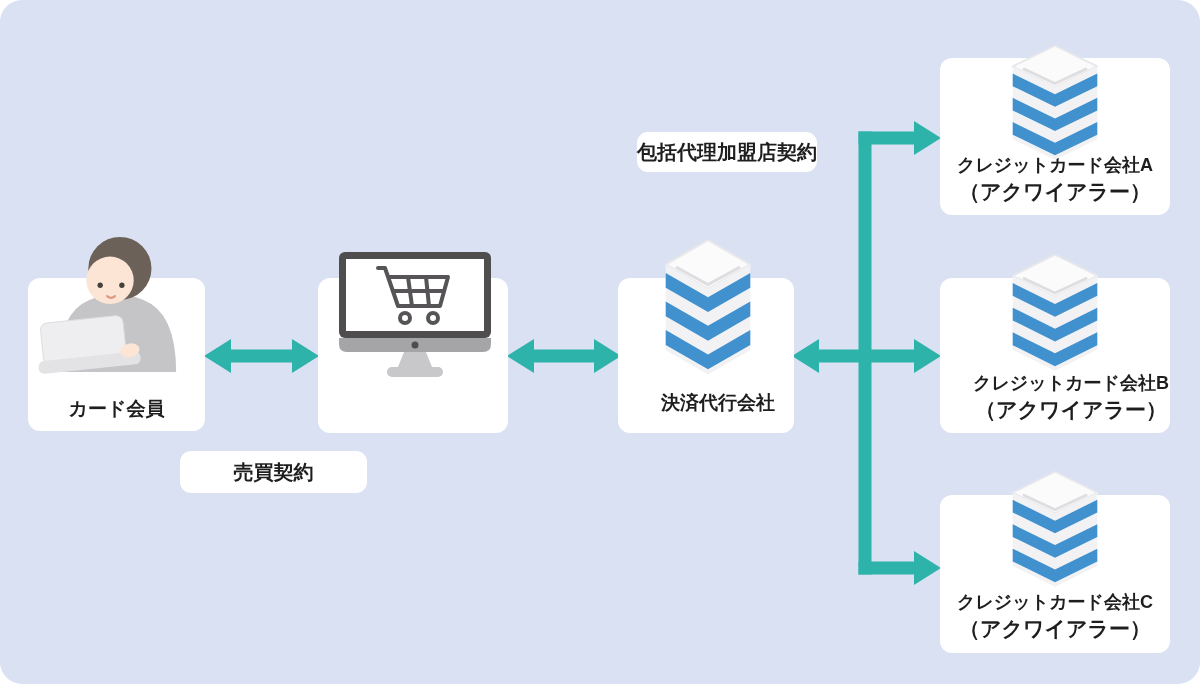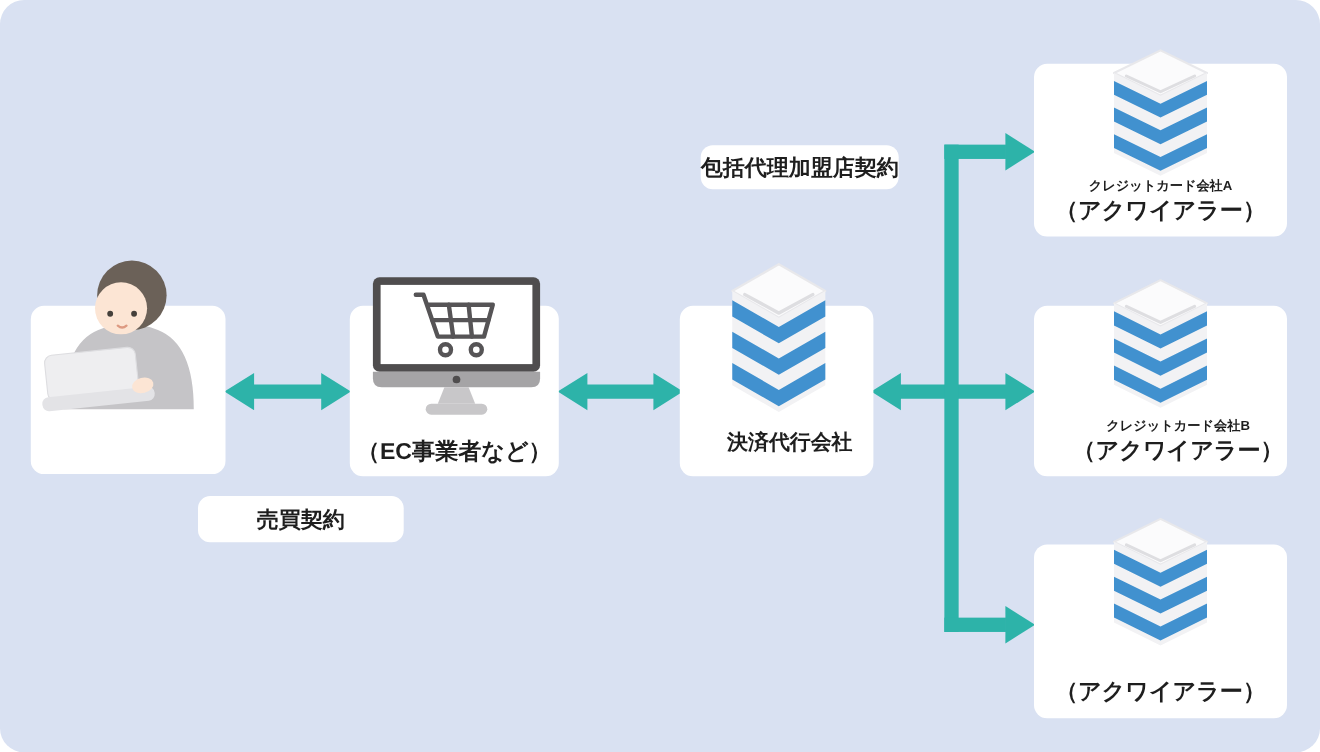--- a/index.html
+++ b/index.html
@@ -18,21 +18,21 @@
     border-radius:12px;
   }
   .node-label{
     position:absolute;
     left:0;right:0;
     text-align:center;
     font-weight:700;
     line-height:1.3;
   }
   .node-label .l1{font-size:19px;display:block;}
-  .node-label .l1.sm{font-size:12px;}
+  .node-label .l1.sm{font-size:18px;}
   .node-label .l2{font-size:21px;display:block;}
   .pill{
     position:absolute;
     background:#ffffff;
     border-radius:11px;
     display:flex;align-items:center;justify-content:center;
     font-weight:700;font-size:20px;
     white-space:nowrap;
   }
   .edges{position:absolute;left:0;top:0;width:1200px;height:684px;}
@@ -63,26 +63,26 @@
       <rect x="858.5" y="131.5" width="13" height="443"></rect>
       <rect x="858.5" y="131.5" width="56" height="13"></rect>
       <polygon points="914,121 941,138 914,155"></polygon>
       <rect x="858.5" y="561.5" width="56" height="13"></rect>
       <polygon points="914,551 941,568 914,585"></polygon>
     </g>
   </svg>
 
   <div class="box" style="left:28px;top:278px;width:177px;height:153px;">
     <div class="node-label" style="bottom:9px;">
+      <span class="l1">カード会員</span>
     </div>
   </div>
 
   <div class="box" style="left:318px;top:278px;width:190px;height:155px;">
     <div class="node-label" style="bottom:9px;">
-      <span class="l2">（EC事業者など）</span>
     </div>
   </div>
 
   <div class="box" style="left:618px;top:278px;width:176px;height:155px;">
     <div class="node-label" style="bottom:17px;margin-left:24px;">
       <span class="l1">決済代行会社</span>
     </div>
   </div>
 
   <div class="box" style="left:940px;top:58px;width:230px;height:157px;">
@@ -94,20 +94,21 @@
 
   <div class="box" style="left:940px;top:278px;width:230px;height:155px;">
     <div class="node-label" style="bottom:10px;padding-left:32px;">
       <span class="l1 sm">クレジットカード会社B</span>
       <span class="l2">（アクワイアラー）</span>
     </div>
   </div>
 
   <div class="box" style="left:940px;top:495px;width:230px;height:158px;">
     <div class="node-label" style="bottom:11px;">
+      <span class="l1 sm">クレジットカード会社C</span>
       <span class="l2">（アクワイアラー）</span>
     </div>
   </div>
 
   <div class="pill" style="left:180px;top:451px;width:187px;height:42px;">
     <span>売買契約</span>
   </div>
   <div class="pill" style="left:637px;top:132px;width:180px;height:40px;text-align:right;">
     <span>包括代理加盟店契約</span>
   </div>

